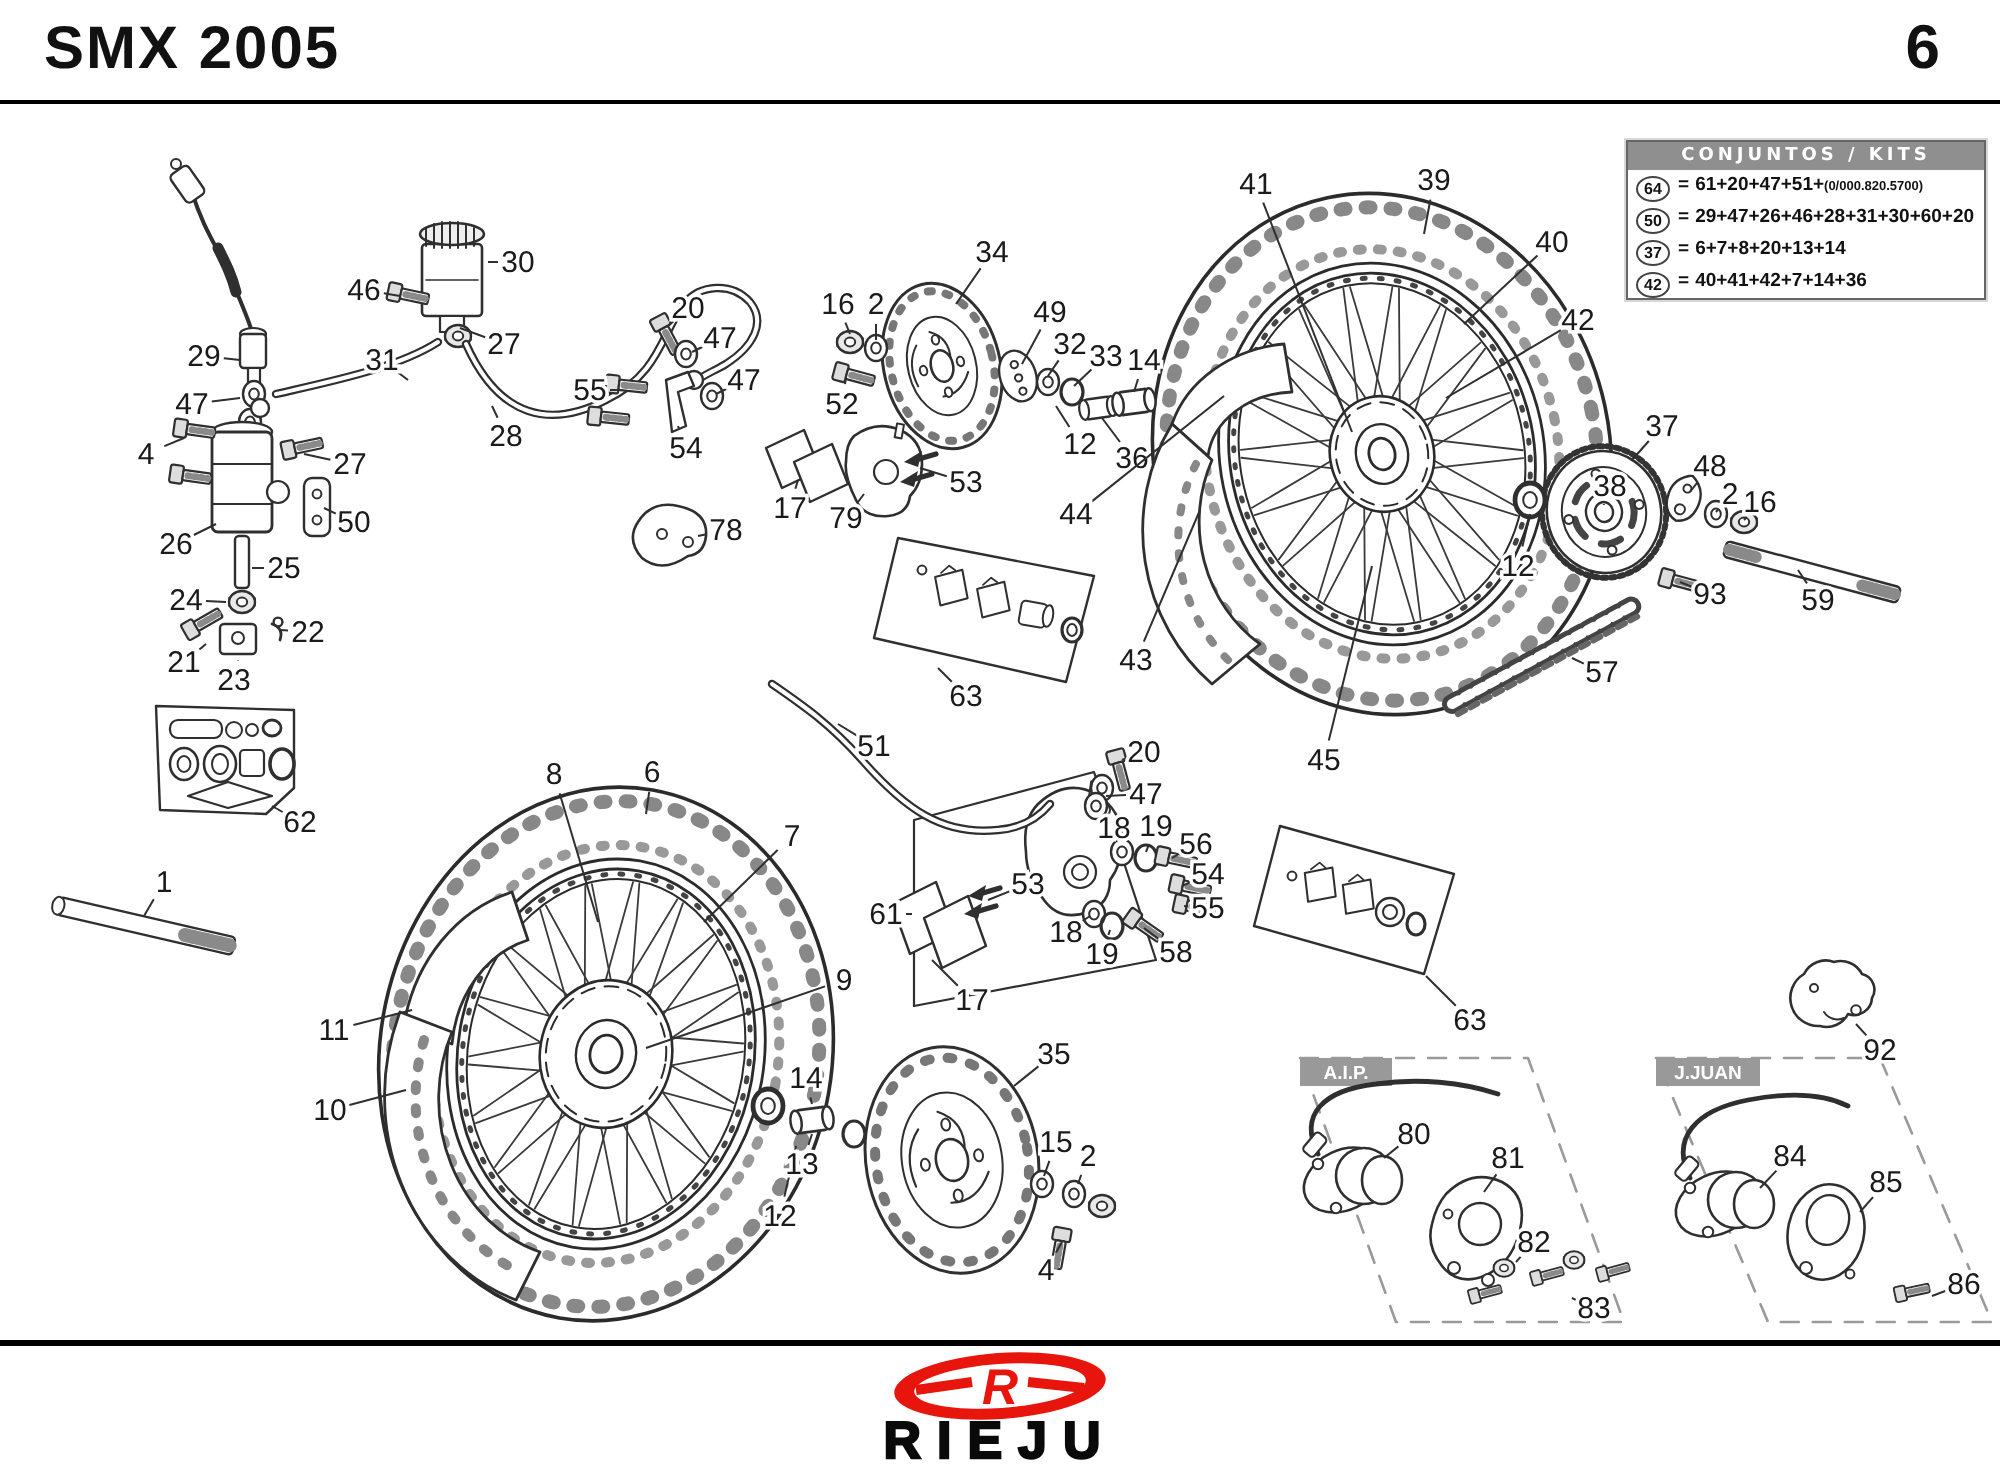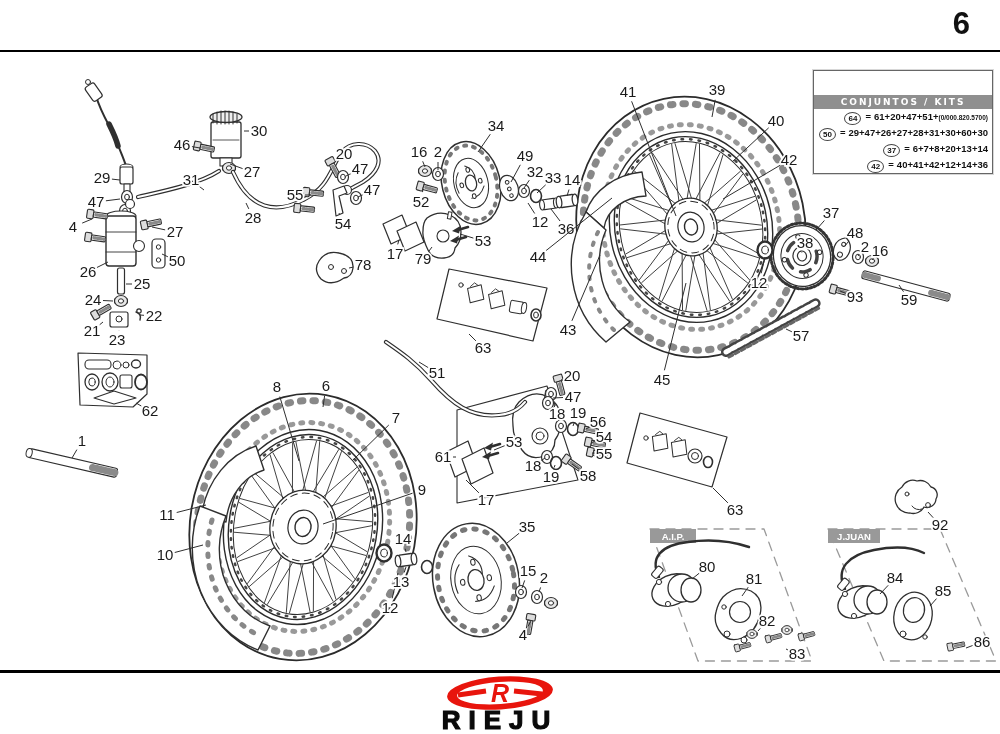--- a/index.html
+++ b/index.html
@@ -10,34 +10,35 @@
   .rule-top{position:absolute;left:0;right:0;top:50px;height:2px;background:#000;}
   .rule-bottom{position:absolute;left:0;right:0;top:670px;height:3px;background:#000;}
   #art-svg{position:absolute;left:0;top:0;width:1000px;height:734px;}
   #callout-layer text{font:15px "Liberation Sans",sans-serif;fill:#1a1a1a;text-anchor:middle;
         paint-order:stroke;stroke:#fff;stroke-width:3.5px;}
   #callout-layer line{stroke:#2f2f2f;stroke-width:1;}
   
   .kits{position:absolute;left:813px;top:70px;width:178px;background:#fff;
         border:1px solid #666;box-shadow:0 0 0 1px #d7d7d7;}
   .kits-title{background:#8f8f8f;color:#fff;font-size:9px;font-weight:bold;text-align:center;
-        letter-spacing:2px;padding:2px 0;font-family:"DejaVu Sans",sans-serif;margin-top:24px;}
-  .kit-row{display:flex;align-items:flex-start;padding:3px 4px 0 4px;justify-content:flex-end;}
+        letter-spacing:2px;padding:2px 0;font-family:"DejaVu Sans",sans-serif;}
+  .kit-row{display:flex;align-items:flex-start;padding:3px 4px 0 4px;}
   .kit-id{flex:0 0 auto;width:15px;height:11px;border:1px solid #444;border-radius:50%;
         font-size:8px;font-weight:bold;line-height:11px;text-align:center;margin-right:4px;}
   .kit-eq{font-size:9.5px;font-weight:bold;margin-right:3px;line-height:1.1;}
   .kit-formula{font-size:9.5px;font-weight:bold;word-break:break-all;line-height:1.15;max-width:140px;}
   .kit-note{font-size:6.5px;font-weight:bold;}
   #footer-svg{position:absolute;left:0;top:673px;width:1000px;height:61px;}
 </style>
 </head>
 <body>
 
 <div id="page">
 
+  <div class="doc-title">SMX 2005</div>
   <div class="page-num">6</div>
   <div class="rule-top"></div>
 
   <svg id="art-svg" viewBox="0 0 1000 734">
     <defs>
       <g id="washer">
           <ellipse rx="5.5" ry="6.5" fill="#fff" stroke="#2f2f2f" stroke-width="1.2"></ellipse>
           <ellipse rx="2.4" ry="2.8" fill="#fff" stroke="#2f2f2f" stroke-width="1"></ellipse>
         </g>
       <g id="ringp">
@@ -665,31 +666,31 @@
     <div class="kits-title">CONJUNTOS / KITS</div>
     <div id="kits-rows">
         <div class="kit-row">
           <span class="kit-id">64</span>
           <span class="kit-eq">=</span>
           <span class="kit-formula">61+20+47+51+<span class="kit-note">(0/000.820.5700)</span></span>
         </div>
         <div class="kit-row">
           <span class="kit-id">50</span>
           <span class="kit-eq">=</span>
-          <span class="kit-formula">29+47+26+27+28+31+30+60+30</span>
+          <span class="kit-formula">29+47+26+46+28+31+30+60+20</span>
         </div>
         <div class="kit-row">
           <span class="kit-id">37</span>
           <span class="kit-eq">=</span>
           <span class="kit-formula">6+7+8+20+13+14</span>
         </div>
         <div class="kit-row">
           <span class="kit-id">42</span>
           <span class="kit-eq">=</span>
-          <span class="kit-formula">40+41+42+12+14+36</span>
+          <span class="kit-formula">40+41+42+7+14+36</span>
         </div>
       </div>
   </div>
 
   <div class="rule-bottom"></div>
 
   <svg id="footer-svg" viewBox="0 0 1000 61">
     <g>
       <ellipse cx="500" cy="20" rx="53" ry="16.5" transform="rotate(-4 500 20)" fill="#e8150d"></ellipse>
       <ellipse cx="500" cy="20" rx="43" ry="11" transform="rotate(-4 500 20)" fill="#fff"></ellipse>

